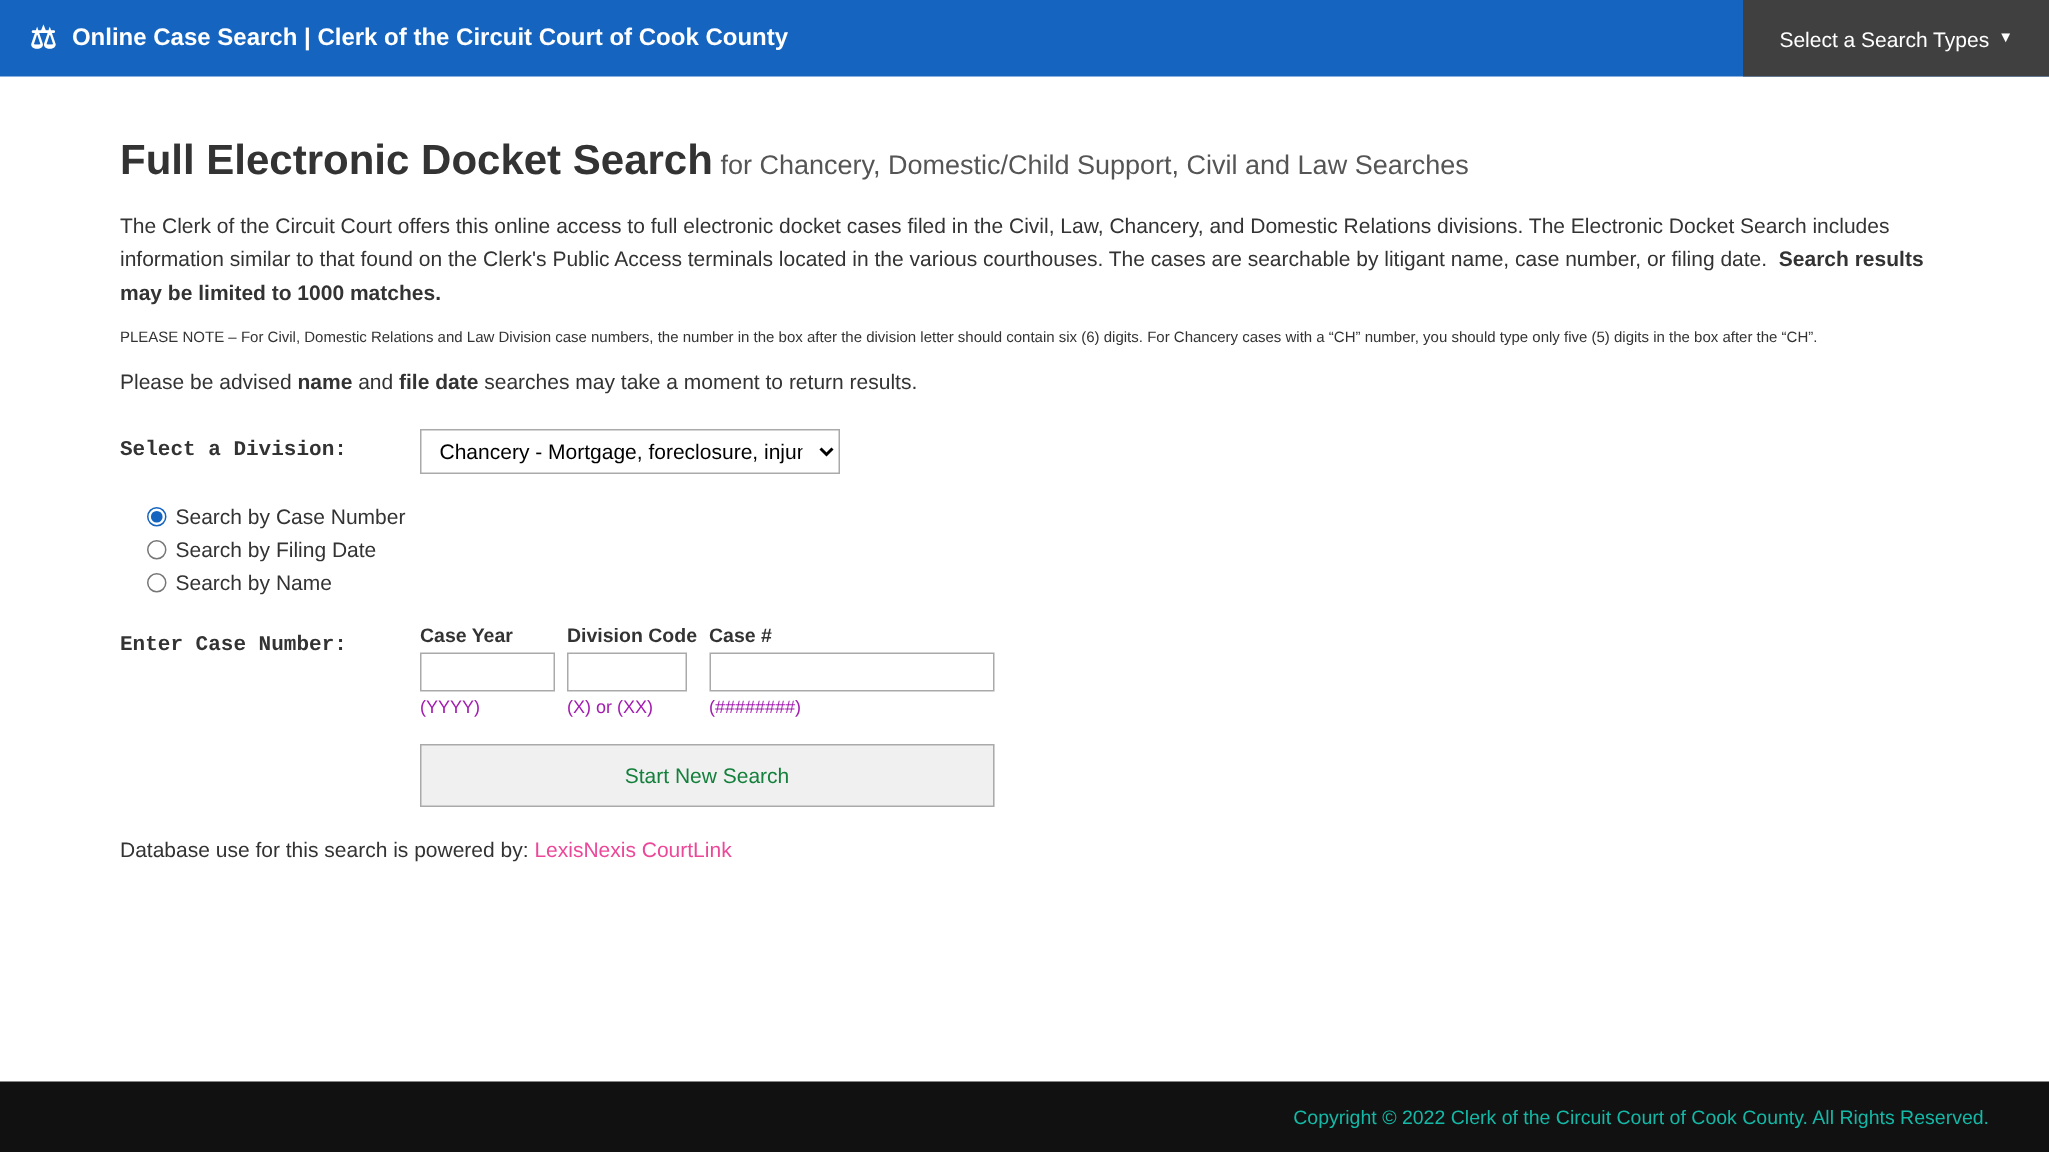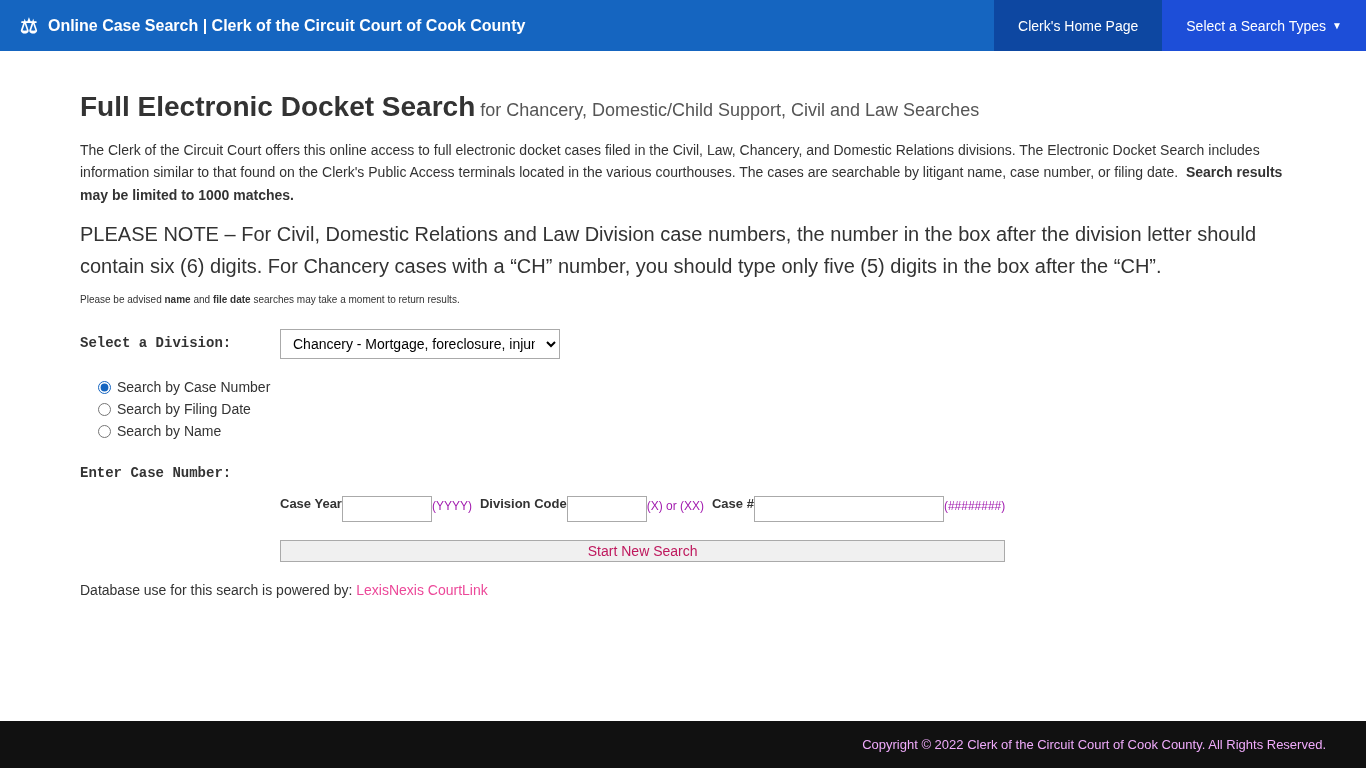--- a/index.html
+++ b/index.html
@@ -38,21 +38,21 @@
       font-size: 14px;
       cursor: pointer;
       background: #1565c0;
       border: none;
       text-decoration: none;
     }
     .nav-link-item.active {
       background: #0d47a1;
     }
     .nav-link-item.dropdown {
-      background: #1d4ed8;
+      background: #404040;
       color: #fff;
     }
     .dropdown-arrow {
       margin-left: 6px;
       font-size: 10px;
     }
 
     
     .main-content {
       flex: 1;
@@ -76,28 +76,28 @@
       font-size: 14px;
       color: #333;
       line-height: 1.6;
       margin-bottom: 12px;
     }
     .description strong {
       font-weight: bold;
     }
 
     .note {
-      font-size: 20px;
+      font-size: 10px;
       color: #333;
       line-height: 1.6;
       margin-bottom: 12px;
     }
 
     .advisory {
-      font-size: 10px;
+      font-size: 14px;
       color: #333;
       margin-bottom: 24px;
     }
 
     
     .form-group {
       display: flex;
       align-items: flex-start;
       margin-bottom: 20px;
     }
@@ -142,22 +142,21 @@
       accent-color: #1565c0;
     }
 
     .case-number-inputs {
       display: flex;
       align-items: flex-start;
       gap: 8px;
     }
     .input-group {
       display: flex;
-      flex-direction: row;
-      margin-top: 37px;
+      flex-direction: column;
     }
     .input-group label {
       font-size: 13px;
       font-weight: bold;
       margin-bottom: 4px;
     }
     .input-group input {
       border: 1px solid #aaa;
       padding: 4px 6px;
       font-size: 14px;
@@ -167,59 +166,56 @@
       color: #a21caf;
       margin-top: 3px;
     }
 
     .input-case-year { width: 90px; }
     .input-division-code { width: 80px; }
     .input-case-num { width: 190px; }
 
     .btn-search {
       margin-top: 12px;
-      padding: 2px 16px;
+      padding: 12px 16px;
       font-size: 14px;
       background: #f0f0f0;
       border: 1px solid #aaa;
       cursor: pointer;
-      color: #be185d;
+      color: #15803d;
     }
 
     .db-info {
       font-size: 14px;
       margin-top: 16px;
       color: #333;
     }
     .db-info a {
       color: #ec4899;
       text-decoration: none;
     }
 
     
     .footer {
       background: #111;
-      color: #f0abfc;
+      color: #14b8a6;
       text-align: right;
       padding: 16px 40px;
       font-size: 13px;
     }
   </style>
 </head>
 <body>
 
 <nav class="navbar">
   <div class="navbar-brand">
     <span class="scale-icon">⚖</span>
     <span>Online Case Search | Clerk of the Circuit Court of Cook County</span>
   </div>
   <div class="navbar-links">
-    <a class="nav-link-item active" href="#">
-      <span>Clerk's Home Page</span>
-    </a>
     <a class="nav-link-item dropdown" href="#">
       <span>Select a Search Types</span>
       <span class="dropdown-arrow">▼</span>
     </a>
   </div>
 </nav>
 
 <div class="main-content">
 
   <h1 class="page-title">

